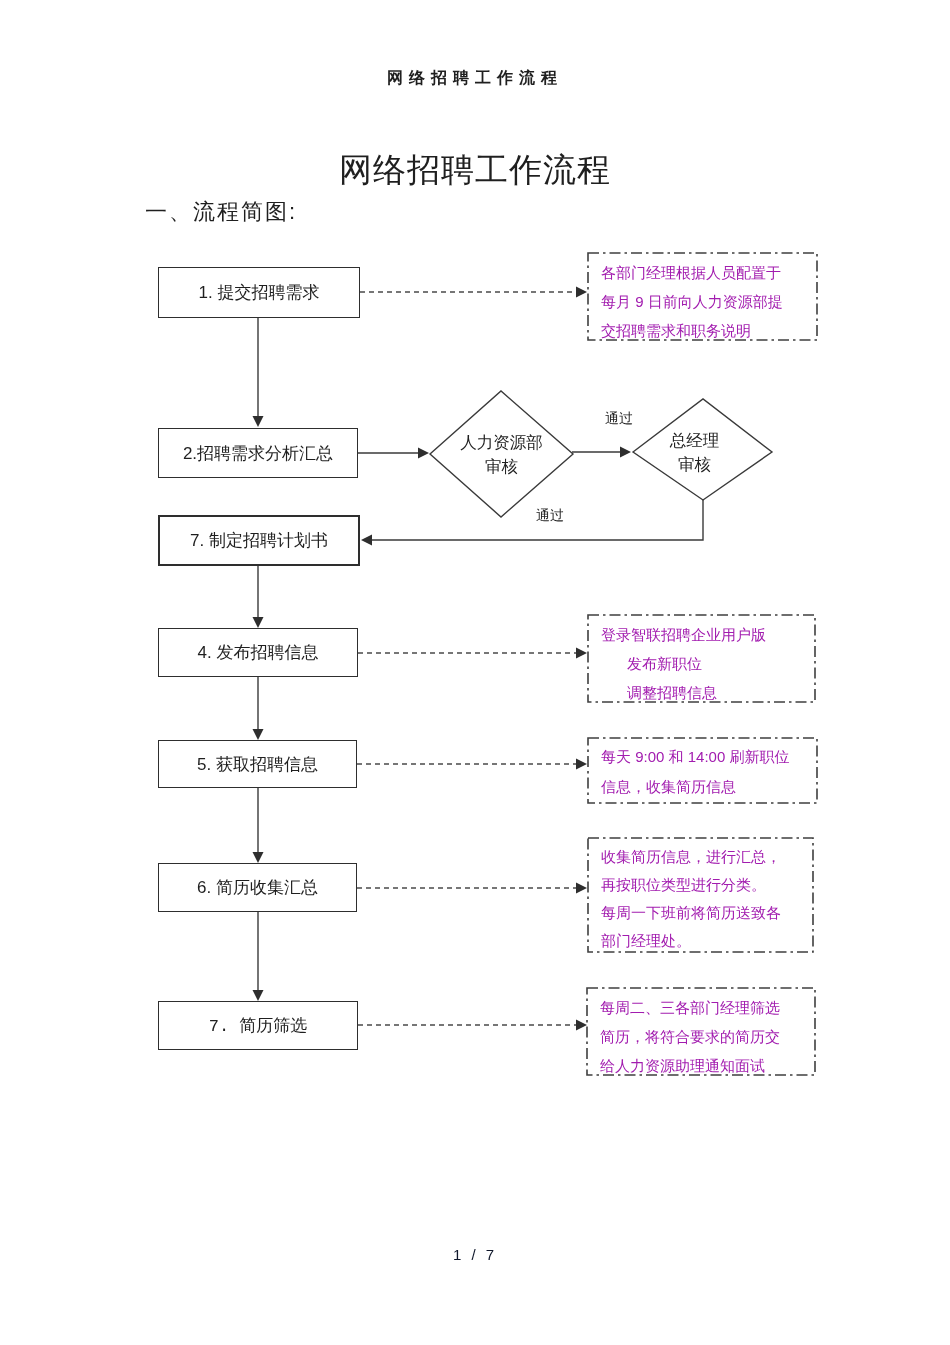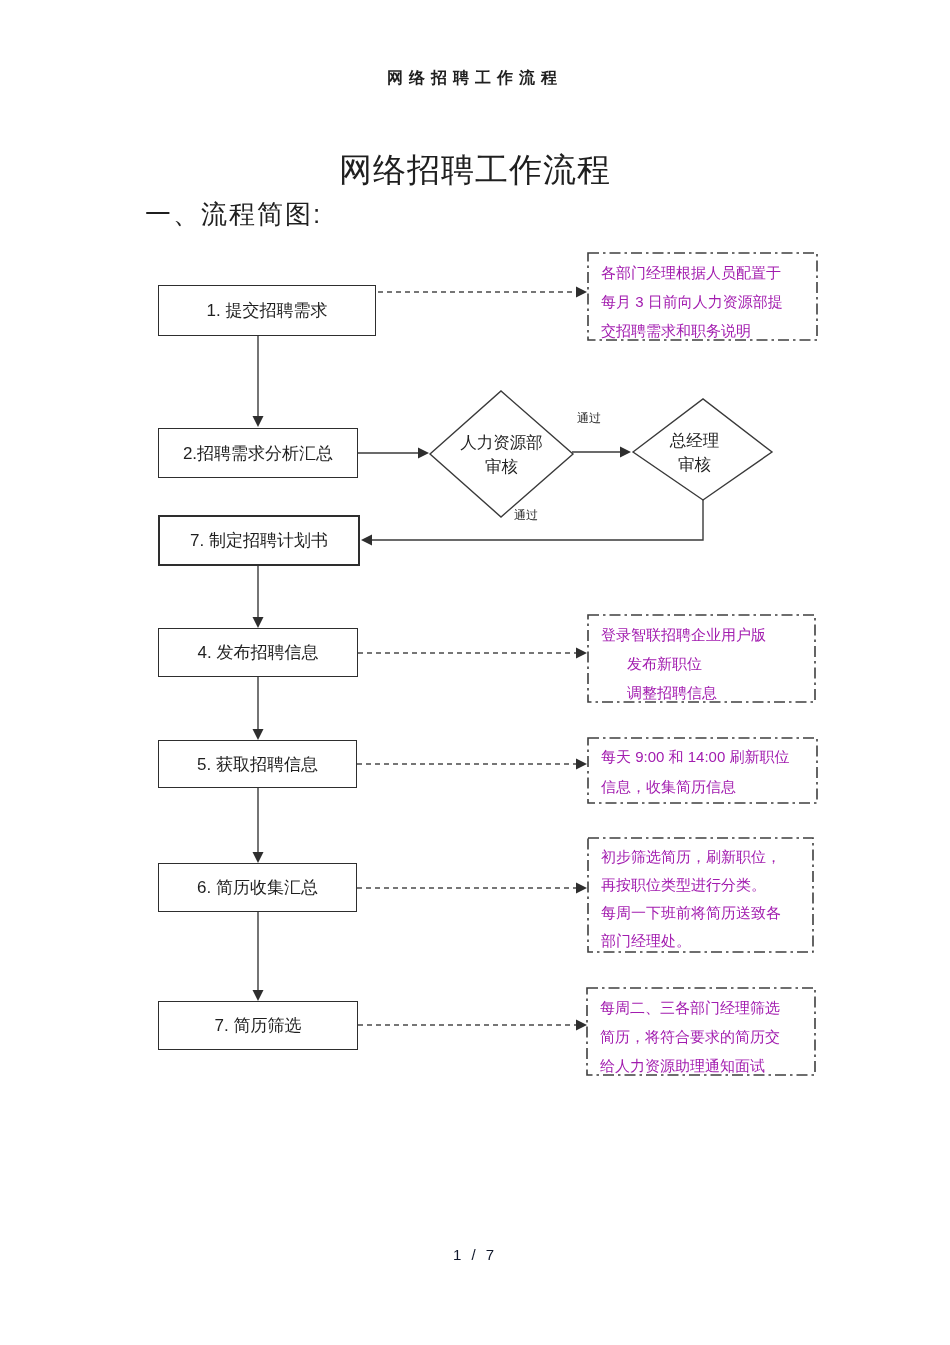--- a/index.html
+++ b/index.html
@@ -11,38 +11,38 @@
     position:absolute;top:68px;left:0;width:100%;text-align:center;
     font-size:16px;font-weight:bold;letter-spacing:6px;
     font-family:"Liberation Serif", serif;
   }
   .doc-title{
     position:absolute;top:148px;left:0;width:100%;text-align:center;
     font-size:33px;font-weight:400;letter-spacing:1px;
     font-family:"Liberation Serif", serif;
   }
   .section-heading{
-    position:absolute;left:145px;top:197px;font-size:26px;letter-spacing:2px;
+    position:absolute;left:145px;top:197px;font-size:22px;letter-spacing:2px;
   }
   .pbox{
     position:absolute;box-sizing:border-box;border:1.4px solid #2e2e2e;background:#fff;
     display:flex;align-items:center;justify-content:center;
     font-size:17px;white-space:nowrap;z-index:2;
   }
   .pbox.heavy{border-width:2.5px;}
   .svg-layer{position:absolute;left:0;top:0;z-index:1;}
   .st{stroke:#3a3a3a;stroke-width:1.4;fill:none;}
   .da{stroke:#4a4a4a;stroke-width:1.4;fill:none;stroke-dasharray:5 4;}
   .dd{stroke:#3f3f3f;stroke-width:1.6;fill:none;stroke-dasharray:11 4 2.5 4;}
   .hd{fill:#2e2e2e;stroke:none;}
   .dm{fill:#ffffff;stroke:#3a3a3a;stroke-width:1.4;}
   .diamond-label{
     position:absolute;text-align:center;font-size:16.5px;line-height:24px;z-index:2;
   }
-  .pass-label{position:absolute;font-size:12px;text-align:left;z-index:2;}
+  .pass-label{position:absolute;font-size:14px;text-align:right;z-index:2;}
   .note-text{position:absolute;font-size:15px;line-height:29px;z-index:2;color:#a21caf;}
   .note-line{display:block;white-space:nowrap;}
   .indent{padding-left:26px;}
   .footer{
     position:absolute;top:1246px;left:0;width:100%;text-align:center;
     font-size:15px;letter-spacing:3px;color:#0f172a;
   }
 </style>
 </head>
 <body>
@@ -112,70 +112,70 @@
     <polygon class="dm" points="430,454 501,391 573,454 501,517"></polygon>
     <polygon class="dm" points="633,452 703,399 772,452 703,500"></polygon>
 
     <rect class="dd" x="588" y="253" width="229" height="87"></rect>
     <rect class="dd" x="588" y="615" width="227" height="87"></rect>
     <rect class="dd" x="588" y="738" width="229" height="65"></rect>
     <rect class="dd" x="588" y="838" width="225" height="114"></rect>
     <rect class="dd" x="587" y="988" width="228" height="87"></rect>
   </svg>
 
-  <div class="pbox" style="left:158px;top:267px;width:218px;height:51px;margin-top:18px;">
+  <div class="pbox" style="left:158px;top:267px;width:202px;height:51px;">
     <span>1. 提交招聘需求</span>
   </div>
   <div class="pbox" style="left:158px;top:428px;width:200px;height:50px;">
     <span>2.招聘需求分析汇总</span>
   </div>
   <div class="pbox heavy" style="left:158px;top:515px;width:202px;height:51px;">
     <span>7. 制定招聘计划书</span>
   </div>
   <div class="pbox" style="left:158px;top:628px;width:200px;height:49px;">
     <span>4. 发布招聘信息</span>
   </div>
   <div class="pbox" style="left:158px;top:740px;width:199px;height:48px;text-align:center;">
     <span>5. 获取招聘信息</span>
   </div>
   <div class="pbox" style="left:158px;top:863px;width:199px;height:49px;">
     <span>6. 简历收集汇总</span>
   </div>
-  <div class="pbox" style="left:158px;top:1001px;width:200px;height:49px;">
+  <div class="pbox" style="left:158px;top:1001px;width:200px;height:49px;font-family:Liberation Mono, monospace;">
     <span>7. 简历筛选</span>
   </div>
 
   <div class="diamond-label" style="left:430px;top:430px;width:143px;">
     <span class="note-line">人力资源部</span>
     <span class="note-line">审核</span>
   </div>
   <div class="diamond-label" style="left:625px;top:428px;width:139px;">
     <span class="note-line">总经理</span>
     <span class="note-line">审核</span>
   </div>
 
   <div class="pass-label" style="left:577px;top:410px;width:56px;">通过</div>
   <div class="pass-label" style="left:514px;top:507px;width:50px;">通过</div>
 
   <div class="note-text" style="left:601px;top:258px;">
     <span class="note-line">各部门经理根据人员配置于</span>
-    <span class="note-line">每月 3 日前向人力资源部提</span>
+    <span class="note-line">每月 9 日前向人力资源部提</span>
     <span class="note-line">交招聘需求和职务说明</span>
   </div>
   <div class="note-text" style="left:601px;top:620px;">
     <span class="note-line">登录智联招聘企业用户版</span>
     <span class="note-line indent">发布新职位</span>
     <span class="note-line indent">调整招聘信息</span>
   </div>
   <div class="note-text" style="left:601px;top:742px;line-height:30px;">
     <span class="note-line">每天 9:00 和 14:00 刷新职位</span>
     <span class="note-line">信息，收集简历信息</span>
   </div>
   <div class="note-text" style="left:601px;top:843px;line-height:28px;">
-    <span class="note-line">初步筛选简历，刷新职位，</span>
+    <span class="note-line">收集简历信息，进行汇总，</span>
     <span class="note-line">再按职位类型进行分类。</span>
     <span class="note-line">每周一下班前将简历送致各</span>
     <span class="note-line">部门经理处。</span>
   </div>
   <div class="note-text" style="left:600px;top:993px;">
     <span class="note-line">每周二、三各部门经理筛选</span>
     <span class="note-line">简历，将符合要求的简历交</span>
     <span class="note-line">给人力资源助理通知面试</span>
   </div>
 

